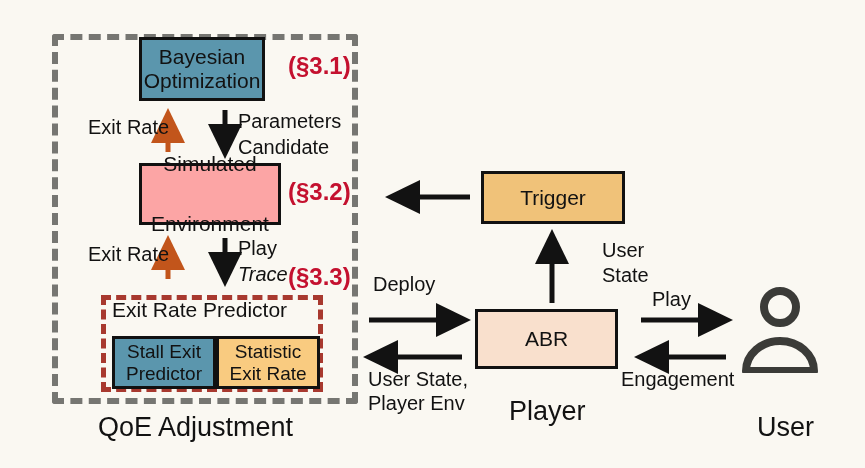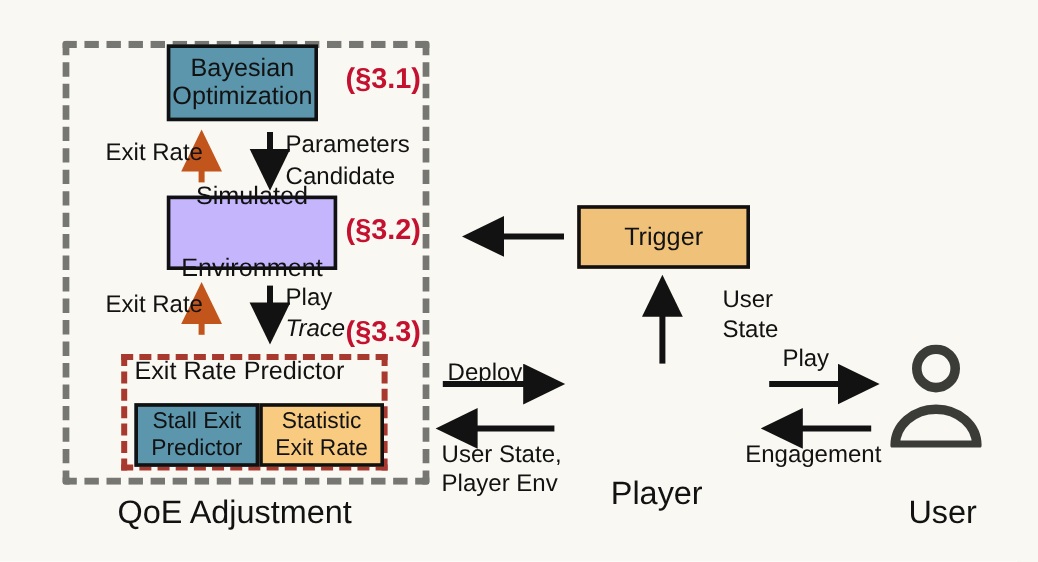--- a/index.html
+++ b/index.html
@@ -38,21 +38,21 @@
   }
   .box-line { display: block; white-space: nowrap; }
 
   #box-bayes {
     left: 139px; top: 37px; width: 126px; height: 64px;
     background: #5b96ad;
     font-size: 21px;
   }
   #box-simenv {
     left: 139px; top: 163px; width: 142px; height: 62px;
-    background: #c4b5fd;
+    background: #fca5a5;
     font-size: 21px;
     gap: 36px;
   }
   #box-stall {
     left: 112px; top: 336px; width: 104px; height: 53px;
     background: #5b96ad;
     font-size: 19px;
   }
   #box-stat {
     left: 216px; top: 336px; width: 104px; height: 53px;
@@ -109,21 +109,21 @@
     font-size: 21px;
     white-space: nowrap;
   }
 
   #lbl-exitrate-1 { left: 88px;  top: 116px; font-size: 20px; }
   #lbl-params    { left: 238px; top: 110px; font-size: 20px; }
   #lbl-candidate { left: 238px; top: 136px; font-size: 20px; }
   #lbl-exitrate-2 { left: 88px;  top: 243px; font-size: 20px; }
   #lbl-play-1    { left: 238px; top: 237px; font-size: 20px; }
   #lbl-trace     { left: 238px; top: 263px; font-size: 20px; font-style: italic; }
-  #lbl-deploy    { left: 373px; top: 300px; font-size: 20px; }
+  #lbl-deploy    { left: 373px; top: 273px; font-size: 20px; }
   #lbl-userstate-a { left: 368px; top: 368px; font-size: 20px; }
   #lbl-userstate-b { left: 368px; top: 392px; font-size: 20px; }
   #lbl-user-state-1 { left: 602px; top: 239px; font-size: 20px; }
   #lbl-user-state-2 { left: 602px; top: 264px; font-size: 20px; }
   #lbl-play-2    { left: 652px; top: 288px; font-size: 20px; }
   #lbl-engagement { left: 621px; top: 368px; font-size: 20px; }
 
   #sec-31 { left: 288px; top: 52px;  font-size: 24px; }
   #sec-32 { left: 288px; top: 178px; font-size: 24px; }
   #sec-33 { left: 288px; top: 263px; font-size: 24px; }
@@ -216,20 +216,23 @@
 
   <div class="box" id="box-stat">
     <span class="box-line">Statistic</span>
     <span class="box-line">Exit Rate</span>
   </div>
 
   <div class="box" id="box-trigger">
     <span class="box-line">Trigger</span>
   </div>
 
+  <div class="box" id="box-abr">
+    <span class="box-line">ABR</span>
+  </div>
 
   <div class="erp-title" id="erp-title-el">Exit  Rate Predictor</div>
 
   <div class="lbl" id="lbl-exitrate-1">Exit Rate</div>
   <div class="lbl" id="lbl-params">Parameters</div>
   <div class="lbl" id="lbl-candidate">Candidate</div>
   <div class="lbl" id="lbl-exitrate-2">Exit Rate</div>
   <div class="lbl" id="lbl-play-1">Play</div>
   <div class="lbl" id="lbl-trace">Trace</div>
   <div class="lbl" id="lbl-deploy">Deploy</div>

